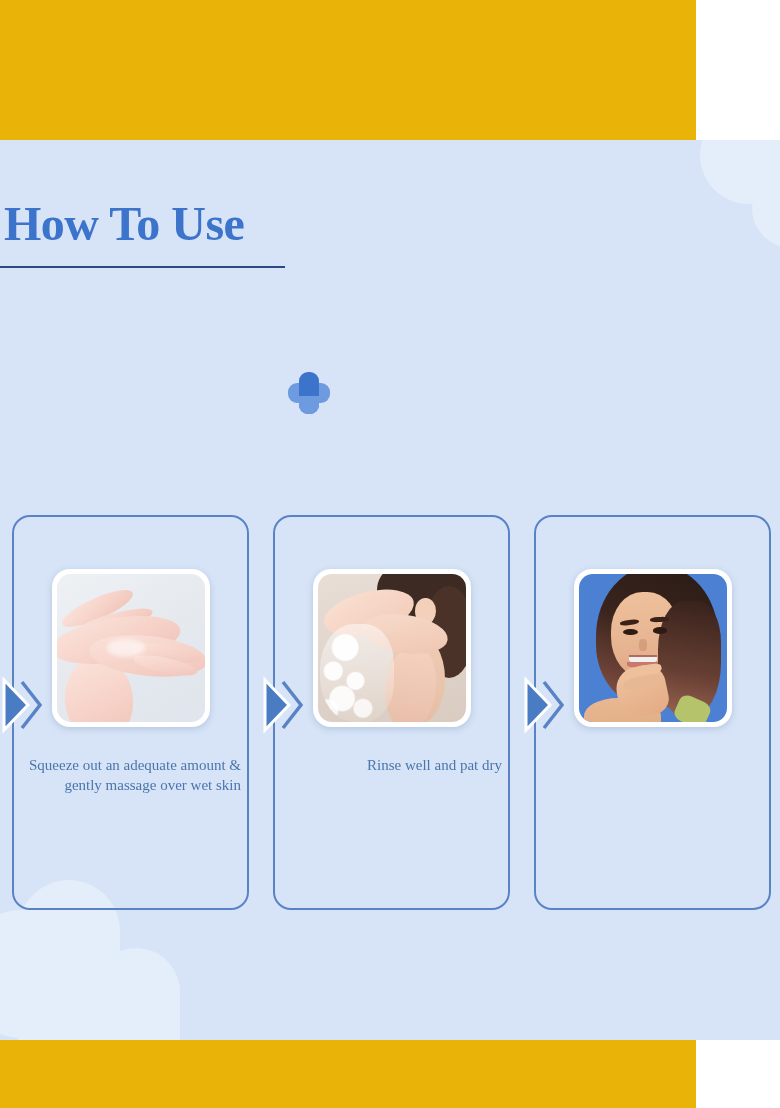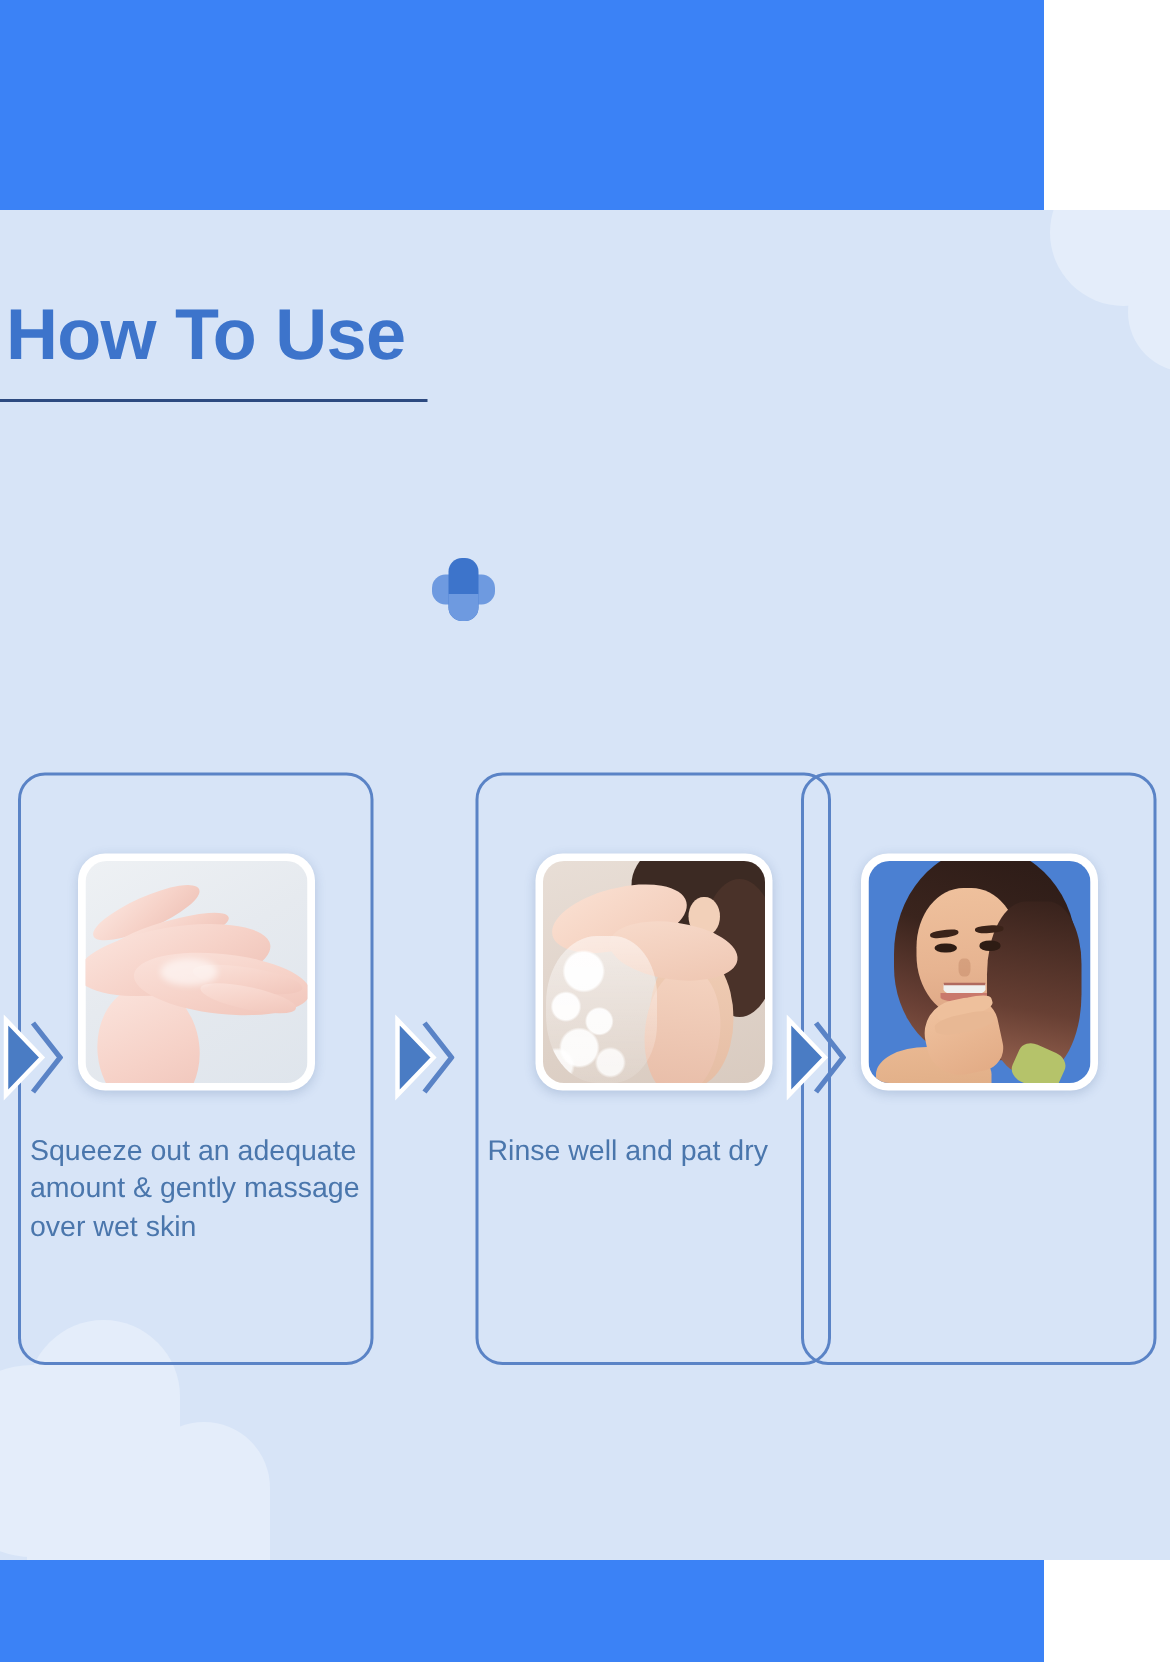--- a/index.html
+++ b/index.html
@@ -10,21 +10,22 @@
     height: 1108px;
     background: #ffffff;
     font-family: "Liberation Sans", sans-serif;
     overflow: hidden;
   }
 
   #page {
     position: relative;
     width: 696px;
     height: 1108px;
-    background: #3b82f6;
+    background: #eab308;
+    font-family: Liberation Serif, serif;
   }
 
   
   .panel {
     position: absolute;
     left: 0;
     top: 140px;
     width: 780px;
     height: 900px;
     background: #d7e4f7;
@@ -107,21 +108,21 @@
   .card {
     position: absolute;
     top: 0;
     width: 237px;
     height: 395px;
     border: 2px solid #5a83c6;
     border-radius: 18px;
     background: transparent;
   }
   .card-1 { left: 12px; }
-  .card-2 { left: 273px; margin-left: 44px; }
+  .card-2 { left: 273px; }
   .card-3 { left: 534px; }
 
   .thumb-wrap {
     position: absolute;
     left: 50%;
     top: 52px;
     transform: translateX(-50%);
     width: 158px;
     height: 158px;
     background: #ffffff;
@@ -135,22 +136,22 @@
     border-radius: 14px;
     overflow: hidden;
     position: relative;
   }
 
   .caption {
     position: absolute;
     left: 6px;
     right: 6px;
     top: 238px;
-    text-align: left;
-    font-size: 19px;
+    text-align: right;
+    font-size: 15px;
     line-height: 1.34;
     color: #4a76ac;
   }
 
   
   .arrow {
     position: absolute;
     top: 534px;
     width: 40px;
     height: 62px;

